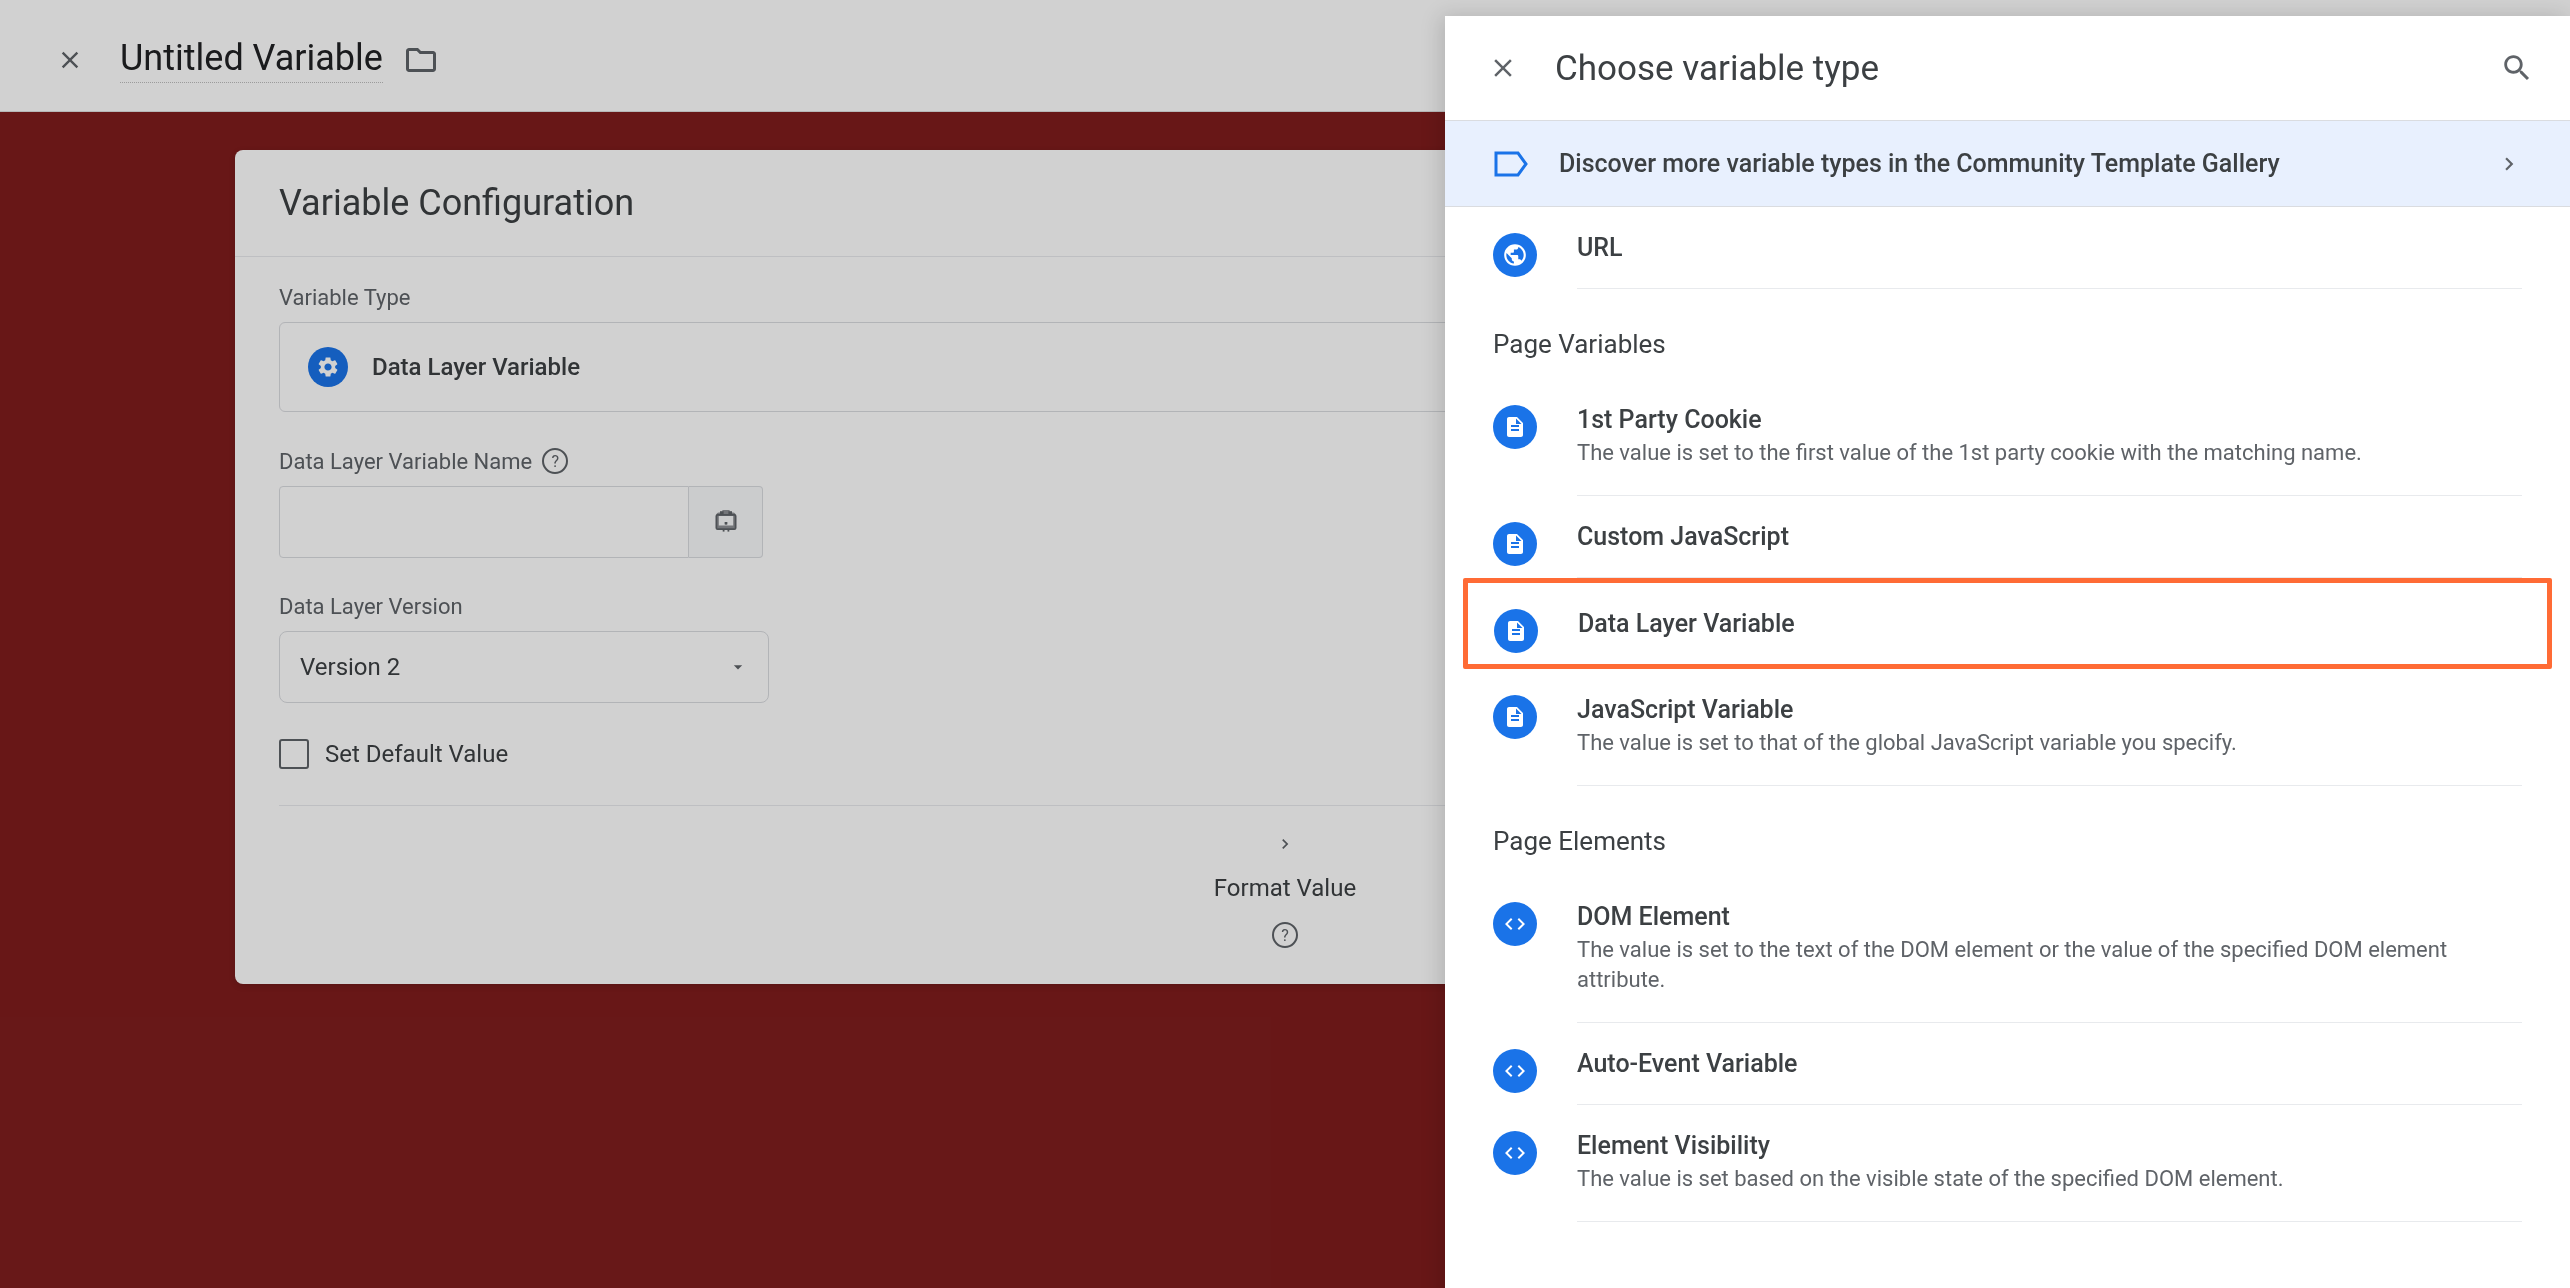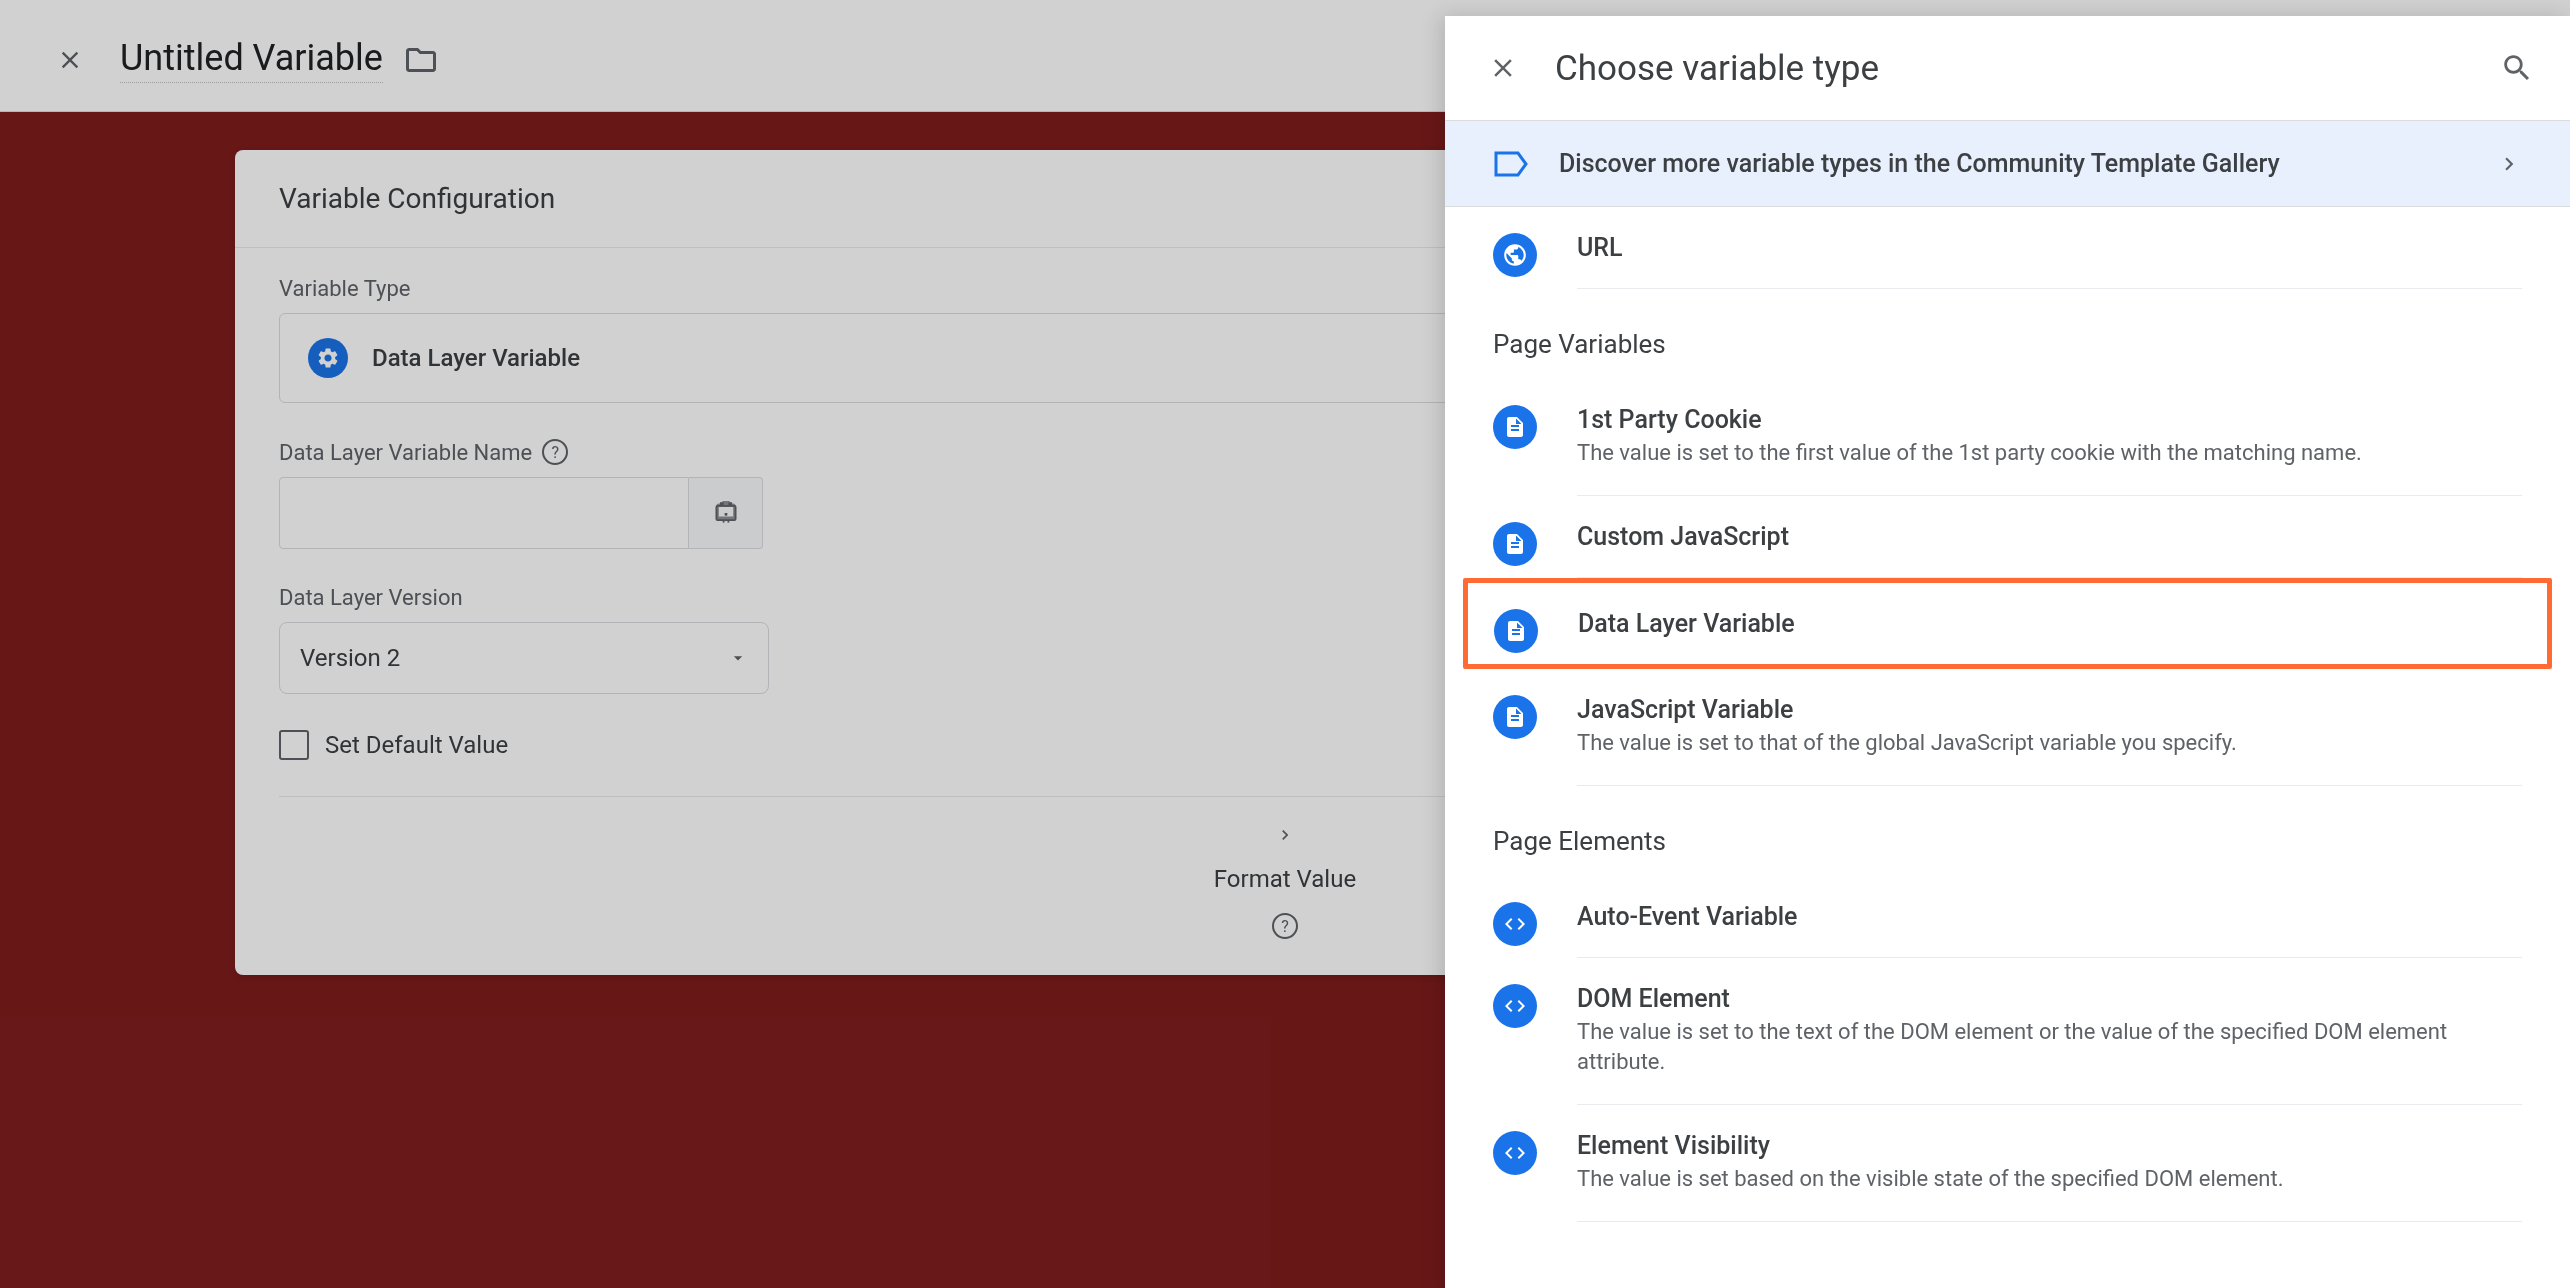--- a/index.html
+++ b/index.html
@@ -73,21 +73,21 @@
       box-shadow: 0 2px 6px rgba(0,0,0,0.15);
       margin: 38px auto 0;
       width: 2100px;
       padding: 0;
     }
     .card-header {
       padding: 32px 44px;
       border-bottom: 1px solid #e8eaed;
     }
     .card-header-title {
-      font-size: 28px;
+      font-size: 36px;
       color: #3c4043;
       font-weight: 400;
     }
     .card-body {
       padding: 28px 44px;
     }
     .field-label {
       font-size: 22px;
       color: #5f6368;
       margin-bottom: 12px;
@@ -486,35 +486,35 @@
     </div>
 
     <div class="section-label">Page Elements</div>
     <div class="var-list">
       <div class="var-item">
         <div class="var-icon-wrap icon-blue">
           <svg width="24" height="24" viewBox="0 0 24 24">
               <path fill="currentColor" d="M9.4 16.6L4.8 12l4.6-4.6L8 6l-6 6 6 6 1.4-1.4zm5.2 0l4.6-4.6-4.6-4.6L16 6l6 6-6 6-1.4-1.4z"></path>
             </svg>
         </div>
-        <div class="var-title">Auto-Event Variable</div>
-      </div>
-      <div class="var-item">
-        <div class="var-icon-wrap icon-blue">
-          <svg width="24" height="24" viewBox="0 0 24 24">
-              <path fill="currentColor" d="M9.4 16.6L4.8 12l4.6-4.6L8 6l-6 6 6 6 1.4-1.4zm5.2 0l4.6-4.6-4.6-4.6L16 6l6 6-6 6-1.4-1.4z"></path>
-            </svg>
-        </div>
         <div class="var-title">DOM Element</div>
         <div class="var-desc">The value is set to the text of the DOM element or the value of the specified DOM element attribute.</div>
       </div>
       <div class="var-item">
         <div class="var-icon-wrap icon-blue">
           <svg width="24" height="24" viewBox="0 0 24 24">
               <path fill="currentColor" d="M9.4 16.6L4.8 12l4.6-4.6L8 6l-6 6 6 6 1.4-1.4zm5.2 0l4.6-4.6-4.6-4.6L16 6l6 6-6 6-1.4-1.4z"></path>
             </svg>
         </div>
+        <div class="var-title">Auto-Event Variable</div>
+      </div>
+      <div class="var-item">
+        <div class="var-icon-wrap icon-blue">
+          <svg width="24" height="24" viewBox="0 0 24 24">
+              <path fill="currentColor" d="M9.4 16.6L4.8 12l4.6-4.6L8 6l-6 6 6 6 1.4-1.4zm5.2 0l4.6-4.6-4.6-4.6L16 6l6 6-6 6-1.4-1.4z"></path>
+            </svg>
+        </div>
         <div class="var-title">Element Visibility</div>
         <div class="var-desc">The value is set based on the visible state of the specified DOM element.</div>
       </div>
     </div>
   </div>
 </div>
 
 </body></html>

